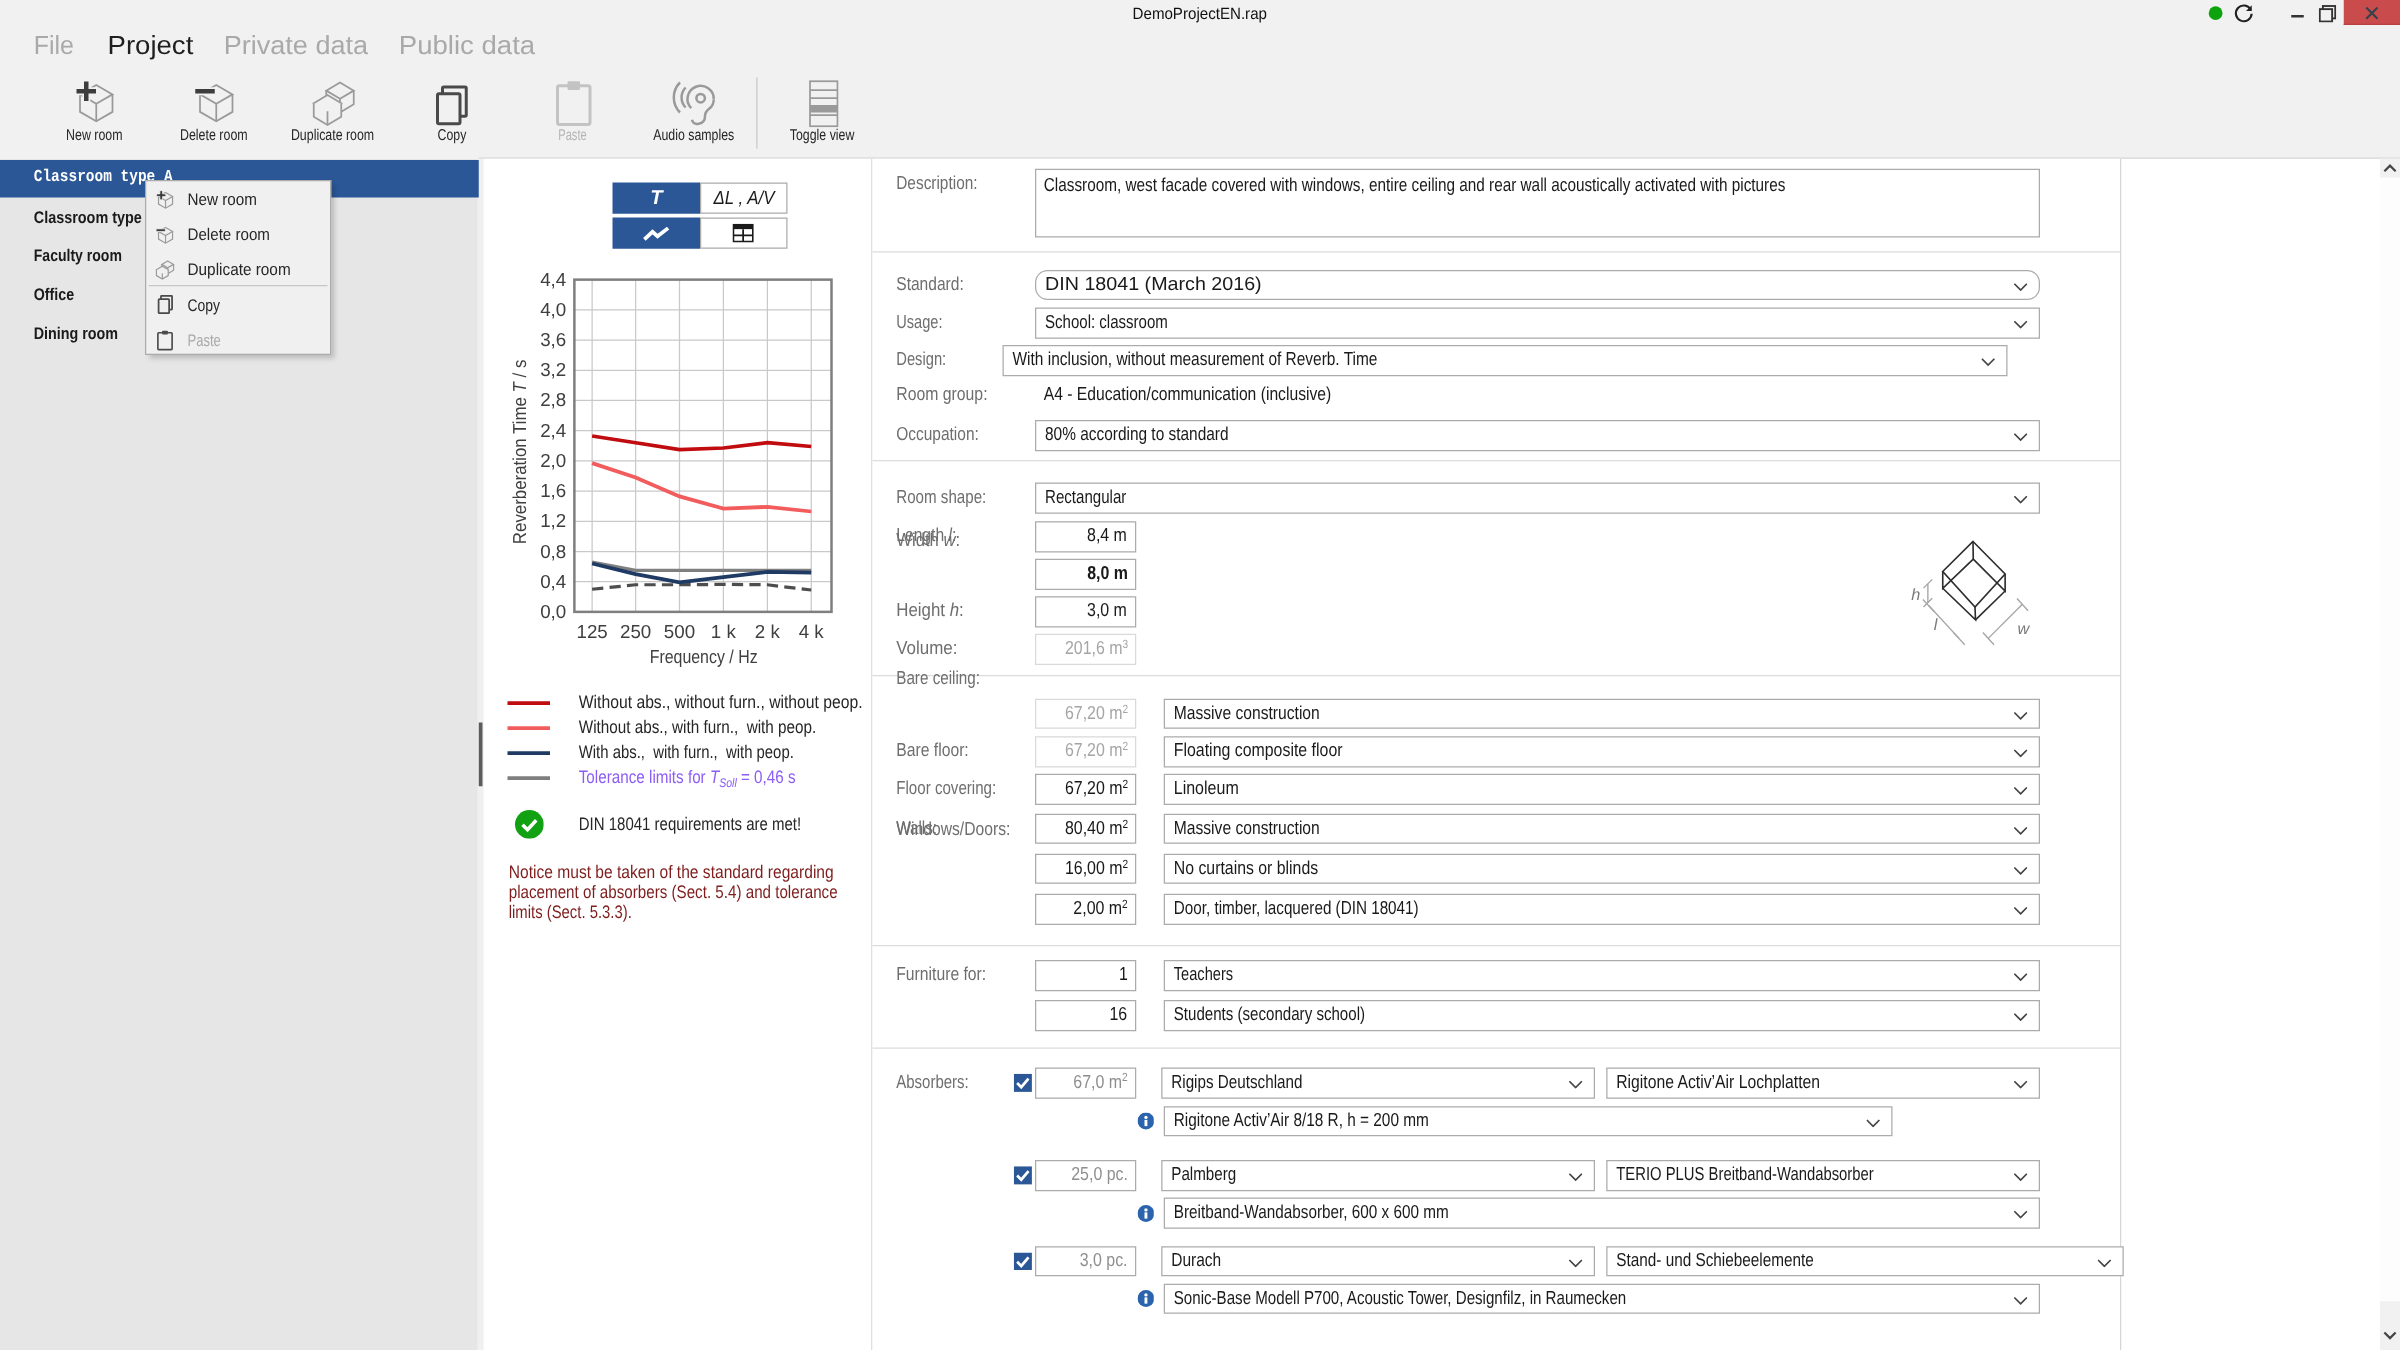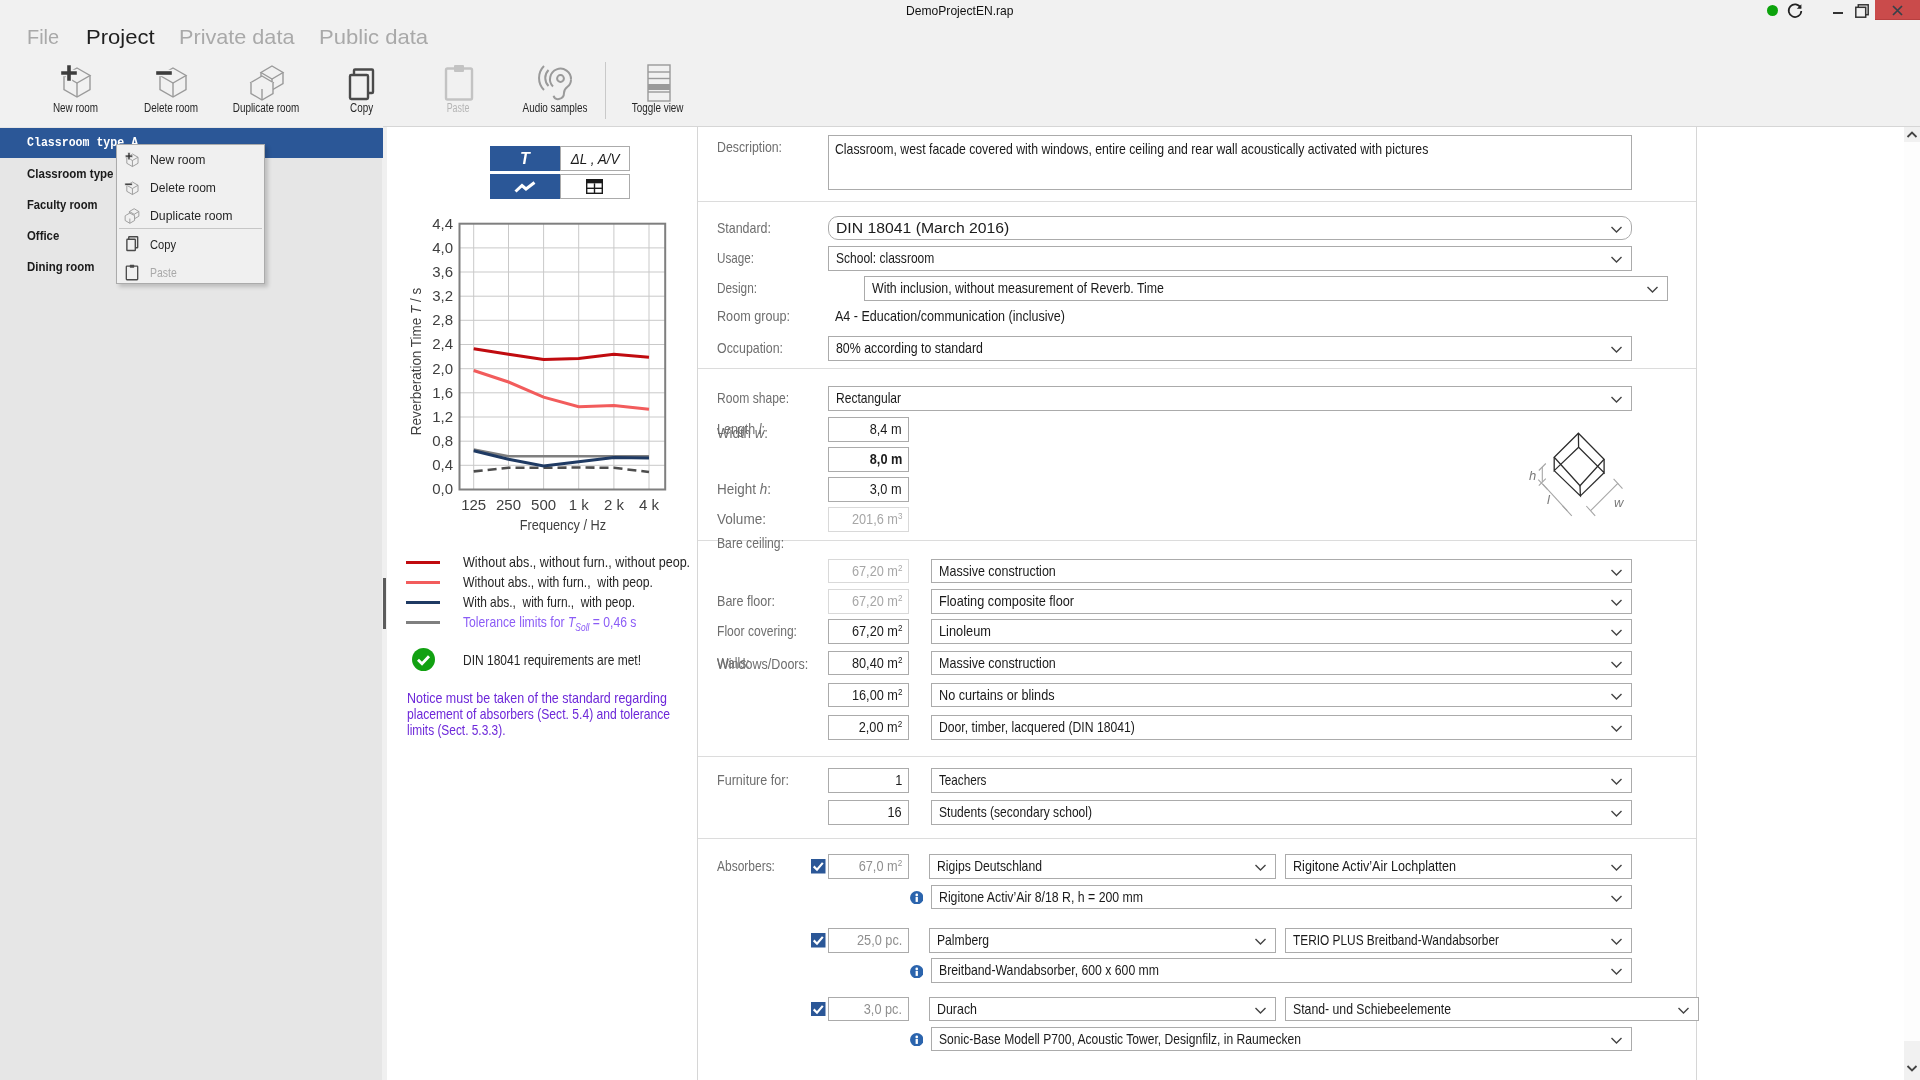--- a/index.html
+++ b/index.html
@@ -204,38 +204,38 @@
 <div class="abs" style="left:406px;top:620.5px;width:34px;height:3px;background:#7f7f7f;"></div>
 <div class="abs" style="left:463px;top:554px;font-size:14.5px;color:#262626;"><span class="t" style="transform:scaleX(0.867);transform-origin:0 50%;">Without abs., without furn., without peop.</span></div>
 <div class="abs" style="left:463px;top:574px;font-size:14.5px;color:#262626;"><span class="t" style="transform:scaleX(0.842);transform-origin:0 50%;">Without abs., with furn.,  with peop.</span></div>
 <div class="abs" style="left:463px;top:594.2px;font-size:14.5px;color:#262626;"><span class="t" style="transform:scaleX(0.821);transform-origin:0 50%;">With abs.,  with furn.,  with peop.</span></div>
 <div class="abs" style="left:463px;top:614px;font-size:14.5px;color:#8b5cf6;"><span class="t" style="transform:scaleX(0.84);transform-origin:0 50%;">Tolerance limits for <i>T<sub style="font-size:10px;">Soll</sub></i> = 0,46 s</span></div>
 <svg class="abs" style="left:412px;top:648px;" width="23" height="23" viewBox="0 0 23 23">
   <circle cx="11.5" cy="11.5" r="11.5" fill="#12a112"></circle>
   <path d="M6 11.8 L10 15.8 L17 8.2" fill="none" stroke="#fff" stroke-width="2.8"></path>
 </svg>
 <div class="abs" style="left:463px;top:652px;font-size:14.5px;color:#262626;"><span class="t" style="transform:scaleX(0.827);transform-origin:0 50%;">DIN 18041 requirements are met!</span></div>
-<div class="abs" style="left:406.5px;top:689.5px;font-size:14.5px;color:#6d28d9;line-height:16.2px;">
+<div class="abs" style="left:406.5px;top:689.5px;font-size:14.5px;color:#7f1d1d;line-height:16.2px;">
 <span class="t" style="transform:scaleX(0.86);transform-origin:0 50%;">Notice must be taken of the standard regarding</span><br>
 <span class="t" style="transform:scaleX(0.837);transform-origin:0 50%;">placement of absorbers (Sect. 5.4) and tolerance</span><br>
 <span class="t" style="transform:scaleX(0.82);transform-origin:0 50%;">limits (Sect. 5.3.3).</span></div>
 <div id="formpanel"></div>
 <div class="lbl" style="top:135px;"><span class="t" style="transform:scaleX(0.821);transform-origin:0 50%;">Description:</span></div>
 <div class="abs" style="left:828px;top:135.3px;width:804px;height:55px;border:1px solid #ababab;background:#fff;font-size:15px;padding:3.5px 6px;color:#1a1a1a;"><span class="t" style="transform:scaleX(0.817);transform-origin:0 50%;">Classroom, west facade covered with windows, entire ceiling and rear wall acoustically activated with pictures</span></div>
 <div class="sep" style="top:201.4px;"></div>
 <div class="lbl" style="top:215.8px;"><span class="t" style="transform:scaleX(0.83);transform-origin:0 50%;">Standard:</span></div>
 <div class="dd" style="left:828px;top:215.8px;width:804px;border-radius:10px;"><span class="t" style="transform:scaleX(1.05);transform-origin:0 50%;">DIN 18041 (March 2016)</span><svg class="chev" width="11" height="7" viewBox="0 0 11 7">
       <path d="M0.5 1 L5.5 6 L10.5 1" fill="none" stroke="#444" stroke-width="1.4"></path>
     </svg></div>
 <div class="lbl" style="top:246.2px;"><span class="t" style="transform:scaleX(0.778);transform-origin:0 50%;">Usage:</span></div>
 <div class="dd" style="left:828px;top:246.2px;width:804px;"><span class="t" style="transform:scaleX(0.802);transform-origin:0 50%;">School: classroom</span><svg class="chev" width="11" height="7" viewBox="0 0 11 7">
       <path d="M0.5 1 L5.5 6 L10.5 1" fill="none" stroke="#444" stroke-width="1.4"></path>
     </svg></div>
 <div class="lbl" style="top:276.4px;"><span class="t" style="transform:scaleX(0.786);transform-origin:0 50%;">Design:</span></div>
-<div class="dd" style="left:864px;top:276.4px;width:804px;"><span class="t" style="transform:scaleX(0.824);transform-origin:0 50%;">With inclusion, without measurement of Reverb. Time</span><svg class="chev" width="11" height="7" viewBox="0 0 11 7">
+<div class="dd" style="left:802px;top:276.4px;width:804px;"><span class="t" style="transform:scaleX(0.824);transform-origin:0 50%;">With inclusion, without measurement of Reverb. Time</span><svg class="chev" width="11" height="7" viewBox="0 0 11 7">
       <path d="M0.5 1 L5.5 6 L10.5 1" fill="none" stroke="#444" stroke-width="1.4"></path>
     </svg></div>
 <div class="lbl" style="top:304.2px;"><span class="t" style="transform:scaleX(0.842);transform-origin:0 50%;">Room group:</span></div>
 <div class="val" style="left:835px;top:304.2px;"><span class="t" style="transform:scaleX(0.836);transform-origin:0 50%;">A4 - Education/communication (inclusive)</span></div>
 <div class="lbl" style="top:336.4px;"><span class="t" style="transform:scaleX(0.825);transform-origin:0 50%;">Occupation:</span></div>
 <div class="dd" style="left:828px;top:336.4px;width:804px;"><span class="t" style="transform:scaleX(0.823);transform-origin:0 50%;">80% according to standard</span><svg class="chev" width="11" height="7" viewBox="0 0 11 7">
       <path d="M0.5 1 L5.5 6 L10.5 1" fill="none" stroke="#444" stroke-width="1.4"></path>
     </svg></div>
 <div class="sep" style="top:367.5px;"></div>
 <div class="lbl" style="top:386.4px;"><span class="t" style="transform:scaleX(0.807);transform-origin:0 50%;">Room shape:</span></div>
@@ -323,21 +323,21 @@
       <path d="M0.5 1 L5.5 6 L10.5 1" fill="none" stroke="#444" stroke-width="1.4"></path>
     </svg></div>
 <div class="dd" style="left:1285.3px;top:854px;width:346.5px;"><span class="t" style="transform:scaleX(0.839);transform-origin:0 50%;">Rigitone Activ’Air Lochplatten</span><svg class="chev" width="11" height="7" viewBox="0 0 11 7">
       <path d="M0.5 1 L5.5 6 L10.5 1" fill="none" stroke="#444" stroke-width="1.4"></path>
     </svg></div>
 <div class="abs" style="left:909.7px;top:890.2px;width:13.5px;height:13.5px;"><svg width="13.5" height="13.5" viewBox="0 0 13.5 13.5">
       <circle cx="6.75" cy="6.75" r="6.75" fill="#2b64ad"></circle>
       <circle cx="6.75" cy="3.9" r="1.35" fill="#fff"></circle>
       <rect x="5.6" y="5.9" width="2.3" height="5" fill="#fff"></rect>
     </svg></div>
-<div class="dd" style="left:931px;top:884.6px;width:701px;"><span class="t" style="transform:scaleX(0.82);transform-origin:0 50%;">Rigitone Activ’Air 8/18 R, h = 200 mm</span><svg class="chev" width="11" height="7" viewBox="0 0 11 7">
+<div class="dd" style="left:931px;top:884.6px;width:583px;"><span class="t" style="transform:scaleX(0.82);transform-origin:0 50%;">Rigitone Activ’Air 8/18 R, h = 200 mm</span><svg class="chev" width="11" height="7" viewBox="0 0 11 7">
       <path d="M0.5 1 L5.5 6 L10.5 1" fill="none" stroke="#444" stroke-width="1.4"></path>
     </svg></div>
 <div class="abs" style="left:811px;top:933.3000000000001px;width:14.5px;height:14.5px;"><svg width="14.5" height="14.5" viewBox="0 0 14.5 14.5">
       <rect width="14.5" height="14.5" fill="#2b5797"></rect>
       <path d="M2.7 7.4 L6 10.7 L11.8 3.9" fill="none" stroke="#fff" stroke-width="2.2"></path>
     </svg></div>
 <div class="inp gray" style="left:828px;top:928.1px;"><span class="t" style="transform:scaleX(0.85);transform-origin:100% 50%;">25,0 pc.</span></div>
 <div class="dd" style="left:928.5px;top:928.1px;width:347px;"><span class="t" style="transform:scaleX(0.81);transform-origin:0 50%;">Palmberg</span><svg class="chev" width="11" height="7" viewBox="0 0 11 7">
       <path d="M0.5 1 L5.5 6 L10.5 1" fill="none" stroke="#444" stroke-width="1.4"></path>
     </svg></div>

